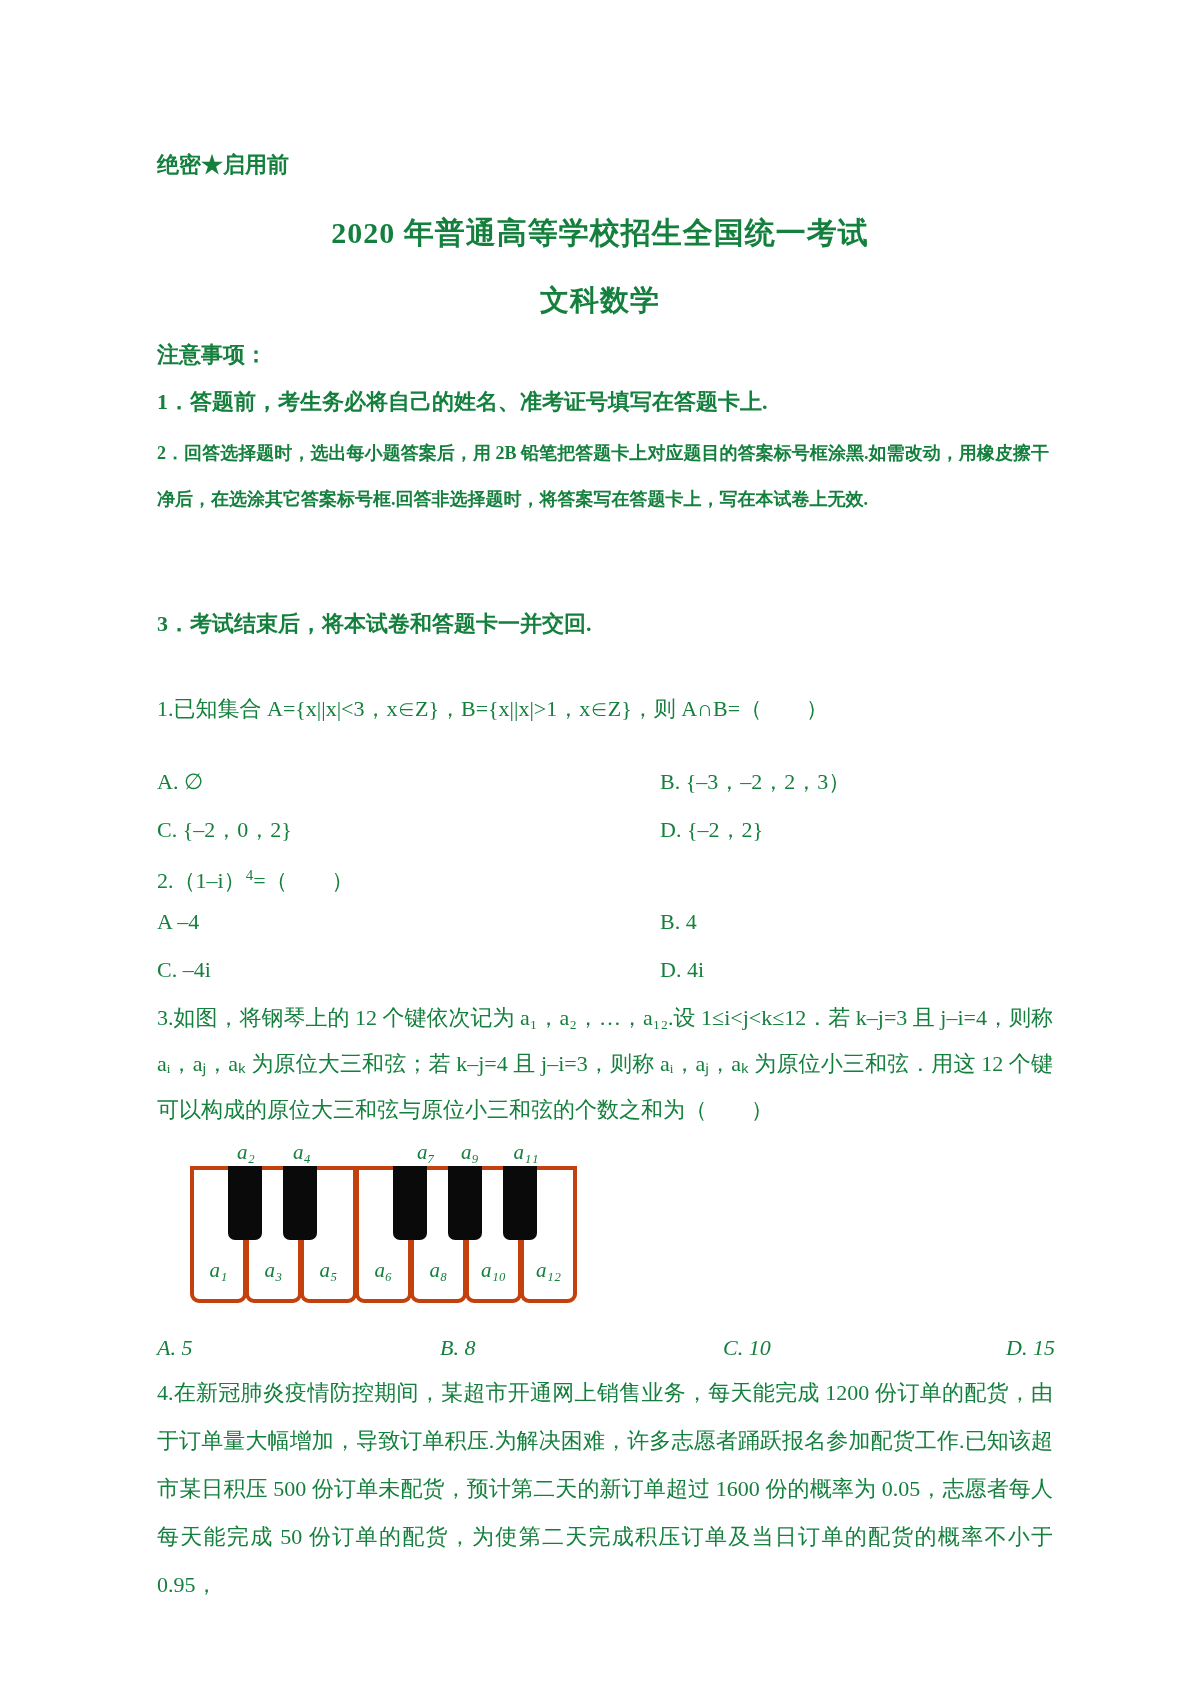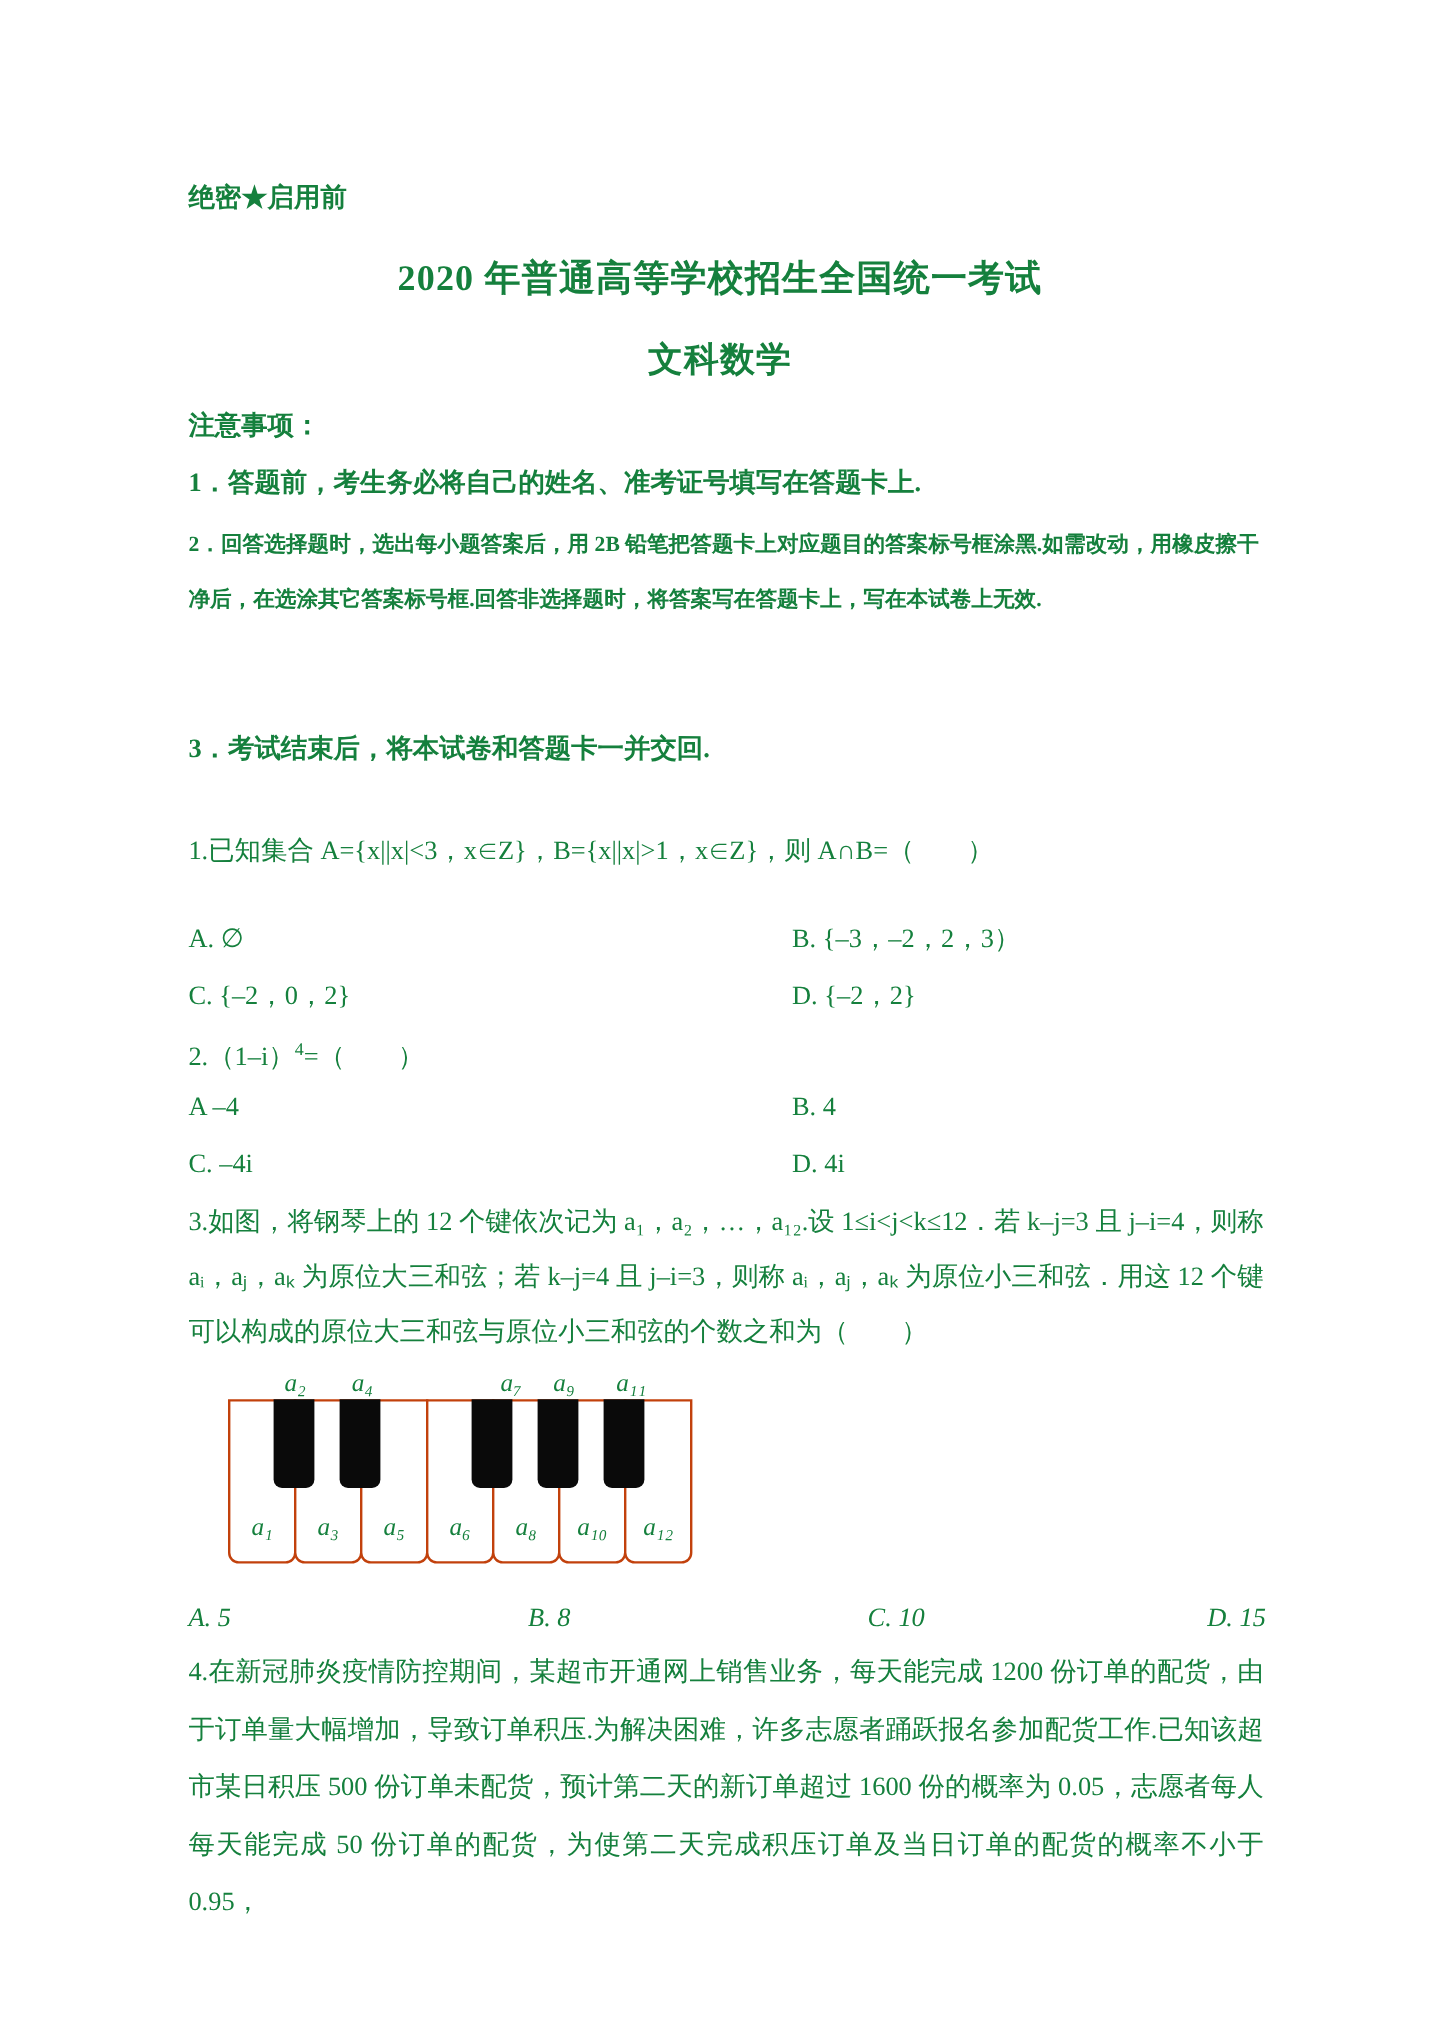--- a/index.html
+++ b/index.html
@@ -34,21 +34,21 @@
   .r2a{top:908px;} .r2b{top:956px;}
   .r3{top:1334px;font-style:italic;gap:33px;}
   
   .piano{position:absolute;left:190px;top:1140px;width:392px;}
   .piano-labels{position:relative;height:26px;font-size:21px;font-style:italic;text-align:right;}
   .piano-labels span{position:absolute;transform:translateX(-50%);white-space:nowrap;}
   .pl0{left:56px;} .pl1{left:112px;} .pl2{left:224px;margin-left:12px;} .pl3{left:280px;} .pl4{left:336px;}
   .keys{position:relative;height:137px;display:flex;}
   .white-key{
     box-sizing:border-box;width:57px;height:137px;
-    border:2px solid #c2410c;border-radius:0 0 9px 9px;
+    border:4px solid #c2410c;border-radius:0 0 9px 9px;
     background:#fff;
     display:flex;align-items:flex-end;justify-content:center;
     font-size:21px;font-style:italic;padding-bottom:16px;
   }
   .white-key + .white-key{margin-left:-2px;}
   .black-key{
     position:absolute;top:0;width:34px;height:74px;
     background:#0a0a0a;border-radius:0 0 7px 7px;
     transform:translateX(-50%);
   }

